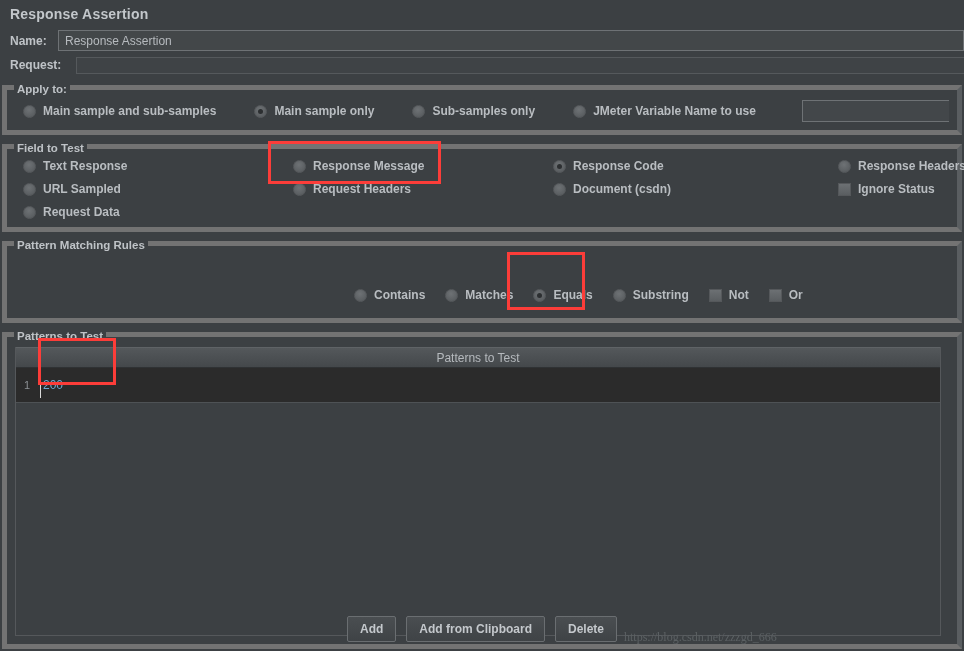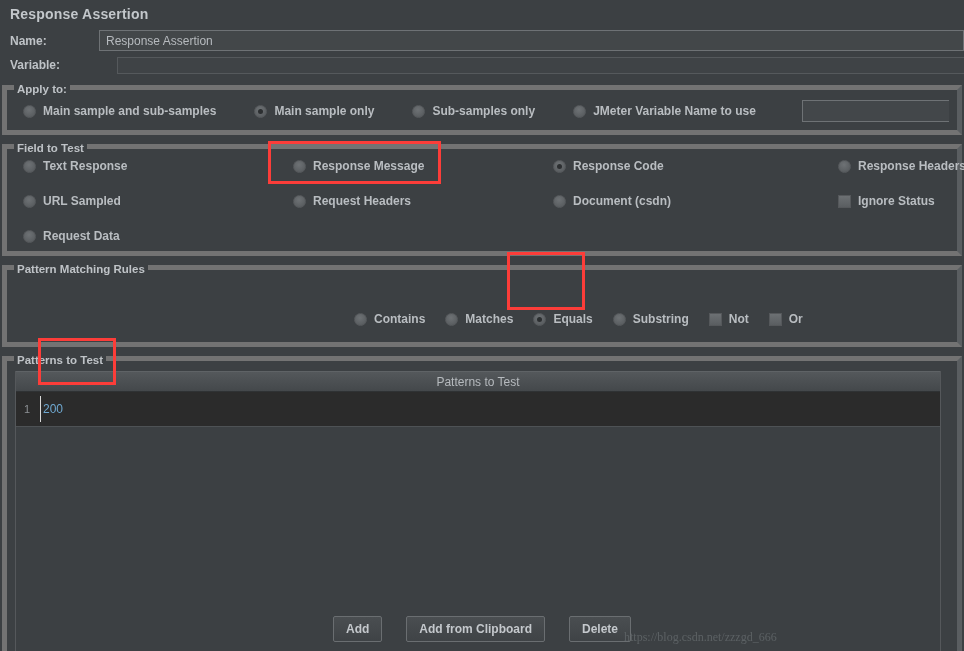--- a/index.html
+++ b/index.html
@@ -31,21 +31,20 @@
     color: #c3c7cb;
     letter-spacing: 0.2px;
   }
 
   
   .nc-row {
     display: flex;
     align-items: stretch;
     height: 26px;
     background: #3c4043;
-    gap: 41px;
   }
   .nc-label {
     display: flex;
     align-items: center;
     padding-left: 10px;
     font-weight: bold;
     color: #bfc3c7;
     font-size: 12px;
     white-space: nowrap;
   }
@@ -146,21 +145,21 @@
     background: #43474a;
     border: 1px solid #6e7275;
     border-right: none;
     margin-left: 8px;
   }
 
   
   #field-grid {
     display: grid;
     grid-template-columns: 270px 260px 285px 1fr;
-    row-gap: 21px;
+    row-gap: 9px;
     padding-left: 16px;
   }
   #field-grid .cell { display: flex; align-items: center; }
 
   
   #pmr-row {
     display: flex;
     align-items: center;
     justify-content: flex-start;
     padding-left: 347px;
@@ -230,21 +229,21 @@
 
   
   #button-bar {
     position: absolute;
     left: 0;
     right: 0;
     bottom: 9px;
     display: flex;
     justify-content: center;
     align-items: center;
-    gap: 24px;
+    gap: 10px;
   }
   .btn {
     background: linear-gradient(#4a4e51, #3f4346);
     border: 1px solid #6a6e71;
     border-radius: 2px;
     color: #c4c8cc;
     font-size: 12px;
     font-weight: bold;
     padding: 5px 12px;
     cursor: pointer;
@@ -280,21 +279,21 @@
 <div id="title-bar">
   <span id="page-title">Response Assertion</span>
 </div>
 
 <div class="nc-row">
   <span class="nc-label" id="name-label">Name:</span>
   <div class="nc-field" id="name-field">Response Assertion</div>
 </div>
 
 <div class="nc-row" style="height:22px;">
-  <span class="nc-label" id="comments-label">Variable:</span>
+  <span class="nc-label" id="comments-label">Request:</span>
   <div class="nc-field" id="comments-field"></div>
 </div>
 
 <div class="group" id="apply-to-group">
   <span class="group-title">Apply to:</span>
   <div id="apply-row">
     <div class="opt">
       <span class="radio"></span>
       <span class="opt-label">Main sample and sub-samples</span>
     </div>

